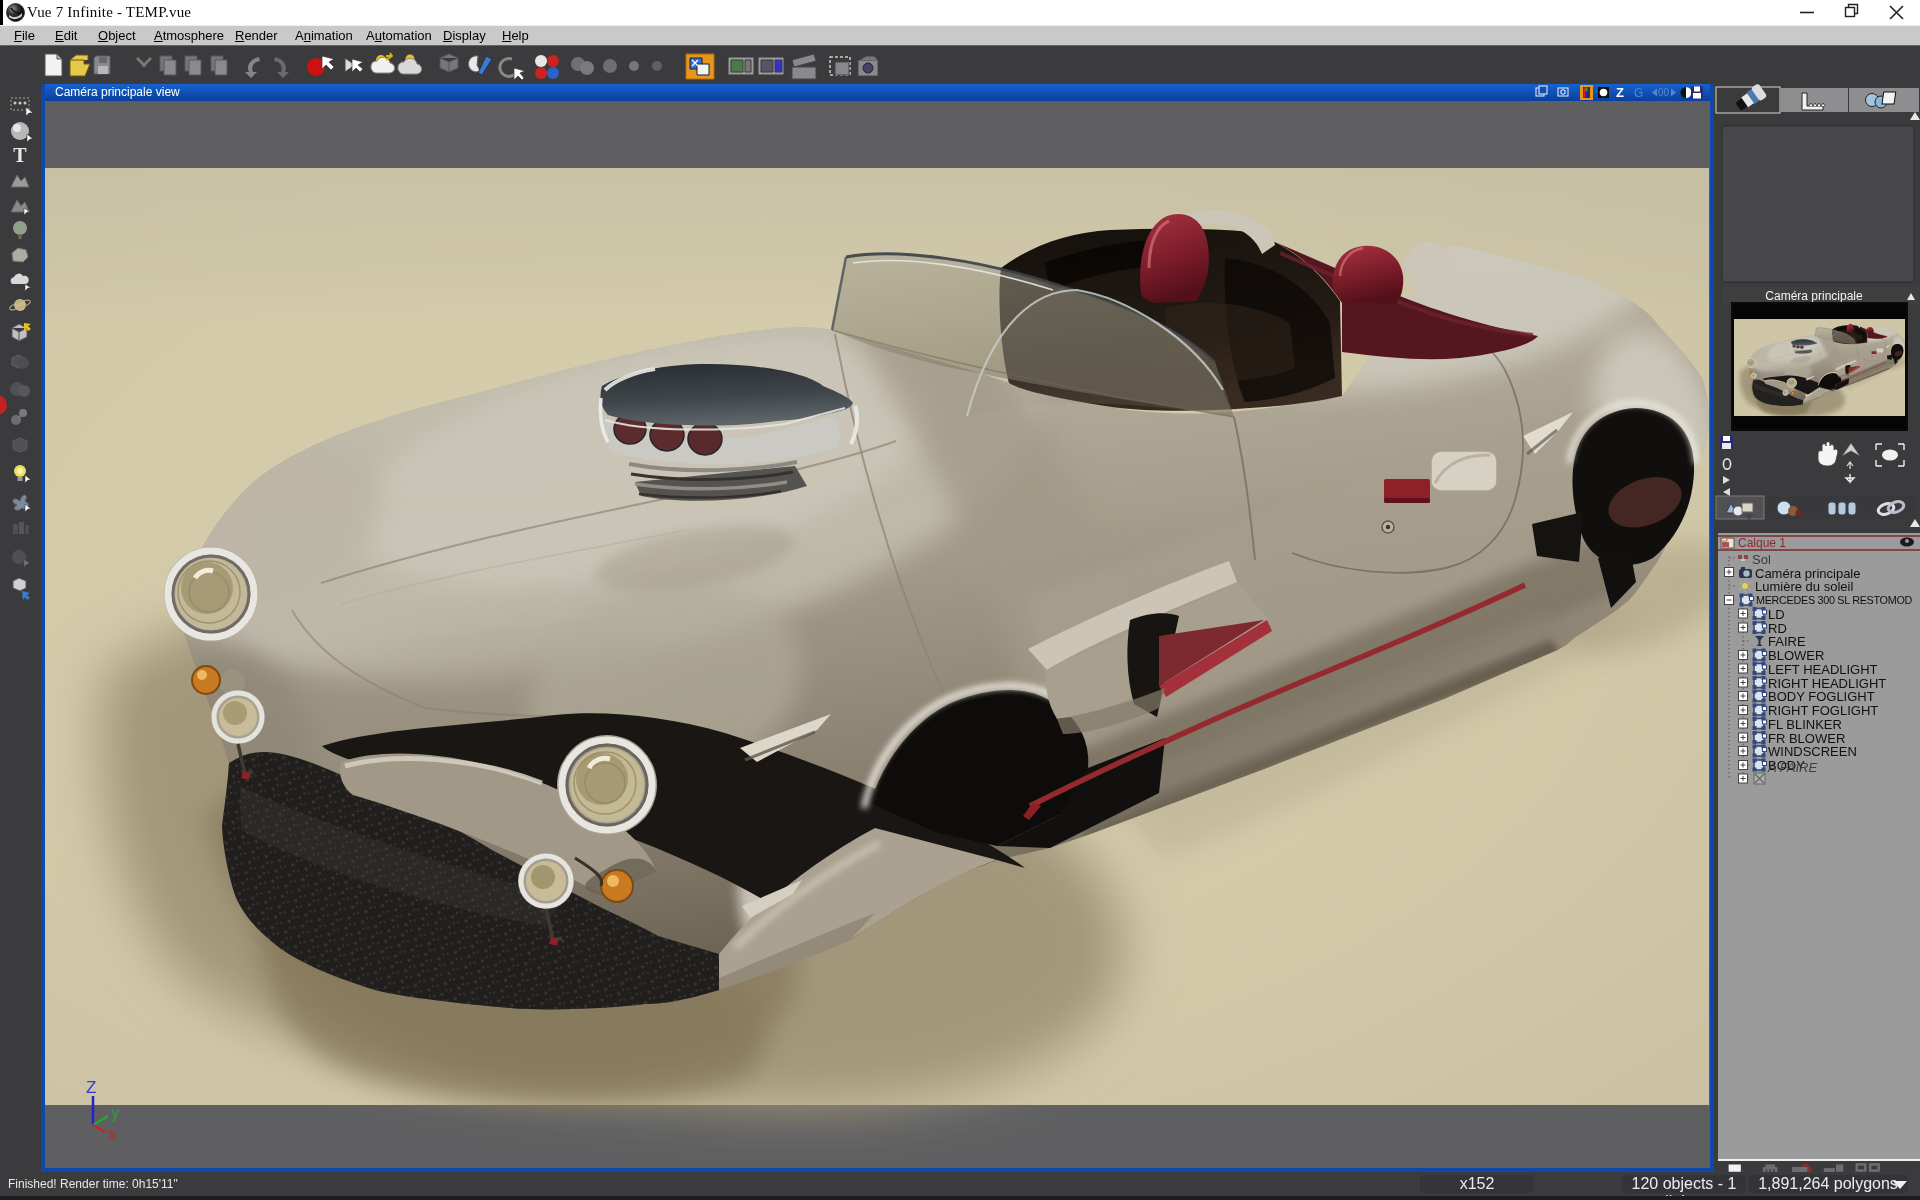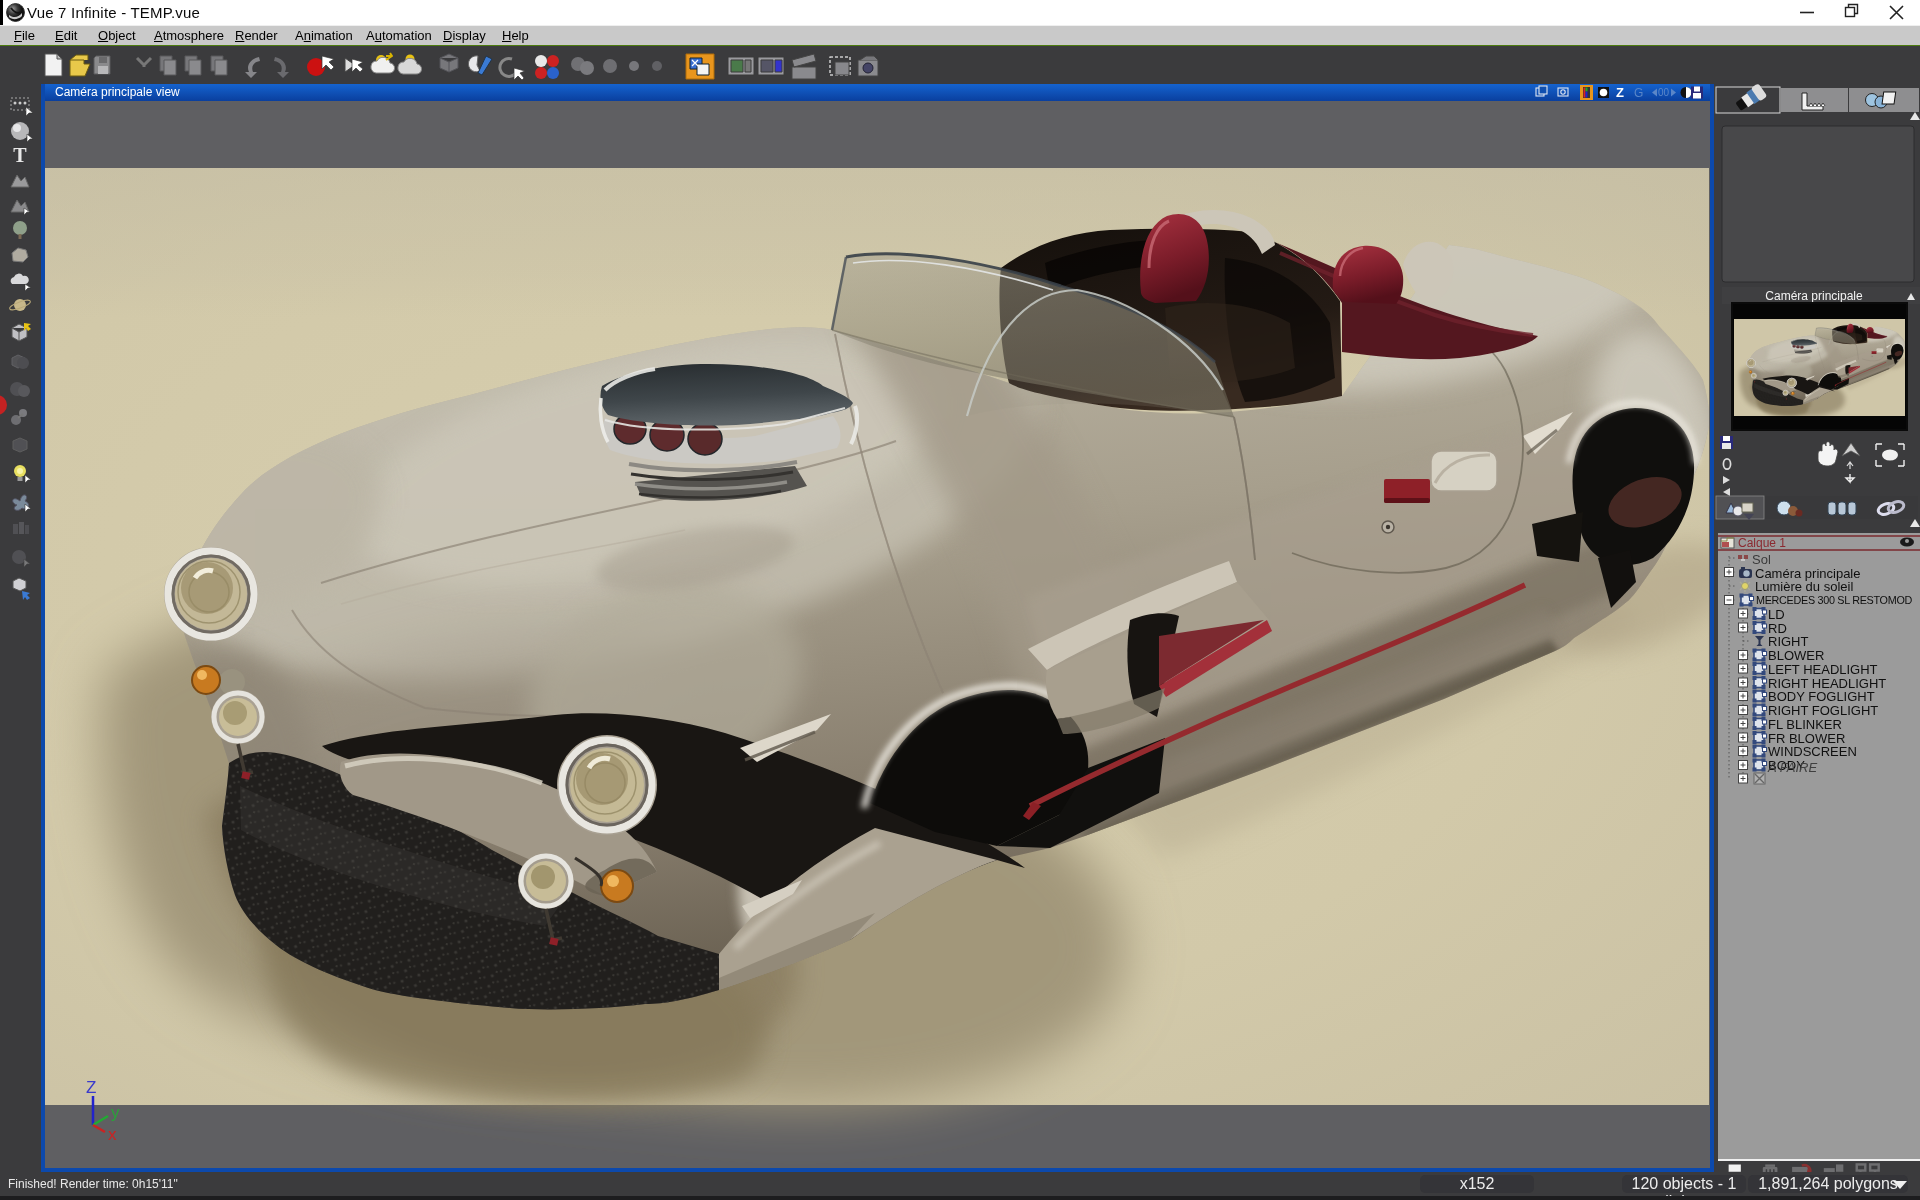--- a/index.html
+++ b/index.html
@@ -1,18 +1,18 @@
 <!DOCTYPE html>
 <html><head>
 <meta charset="utf-8">
 <style>
   html,body{margin:0;padding:0;width:1920px;height:1200px;overflow:hidden;
     font-family:"Liberation Sans",sans-serif;background:#3b3b3d;}
   .abs{position:absolute;}
-  #titlebar{left:0;top:0;width:1920px;height:25px;background:#ffffff;}
+  #titlebar{left:0;top:0;width:1920px;height:25px;background:#ffffff;font-family:Liberation Serif, serif;}
   #titletext{left:27px;top:4px;font-size:15px;color:#0a0a0a;letter-spacing:0.2px;}
   #menubar{left:0;top:25px;width:1920px;height:19px;background:#c9c9c9;
     border-top:1px solid #efefef;border-bottom:6px solid #4d7c0f;}
   .menuitem{position:absolute;top:2px;font-size:13px;color:#000;}
   #toolbar{left:0;top:46px;width:1920px;height:38px;background:#3b3b3d;}
   #leftcol{left:0;top:84px;width:41px;height:1088px;background:#3b3b3d;}
   #viewport{left:41px;top:84px;width:1673px;height:1088px;background:#0c49ac;}
   #vp-title{left:4px;top:0px;width:1665px;height:17px;
     background:linear-gradient(#1563cf,#0a3f9e);color:#fff;font-size:12px;}
   #vp-content{left:4px;top:17px;width:1665px;height:1067px;background:#5f5f62;}
@@ -623,21 +623,21 @@
           <path d="M4,6 l0,4 l12,0 l0,-4 M10,10 l0,3"></path>
         </g>
     </g>
   </svg>
   <div class="trow" style="left:38px;top:468px;color:#3a3a3a">Sol</div>
   <div class="trow" style="left:41px;top:482px">Caméra principale</div>
   <div class="trow" style="left:41px;top:495px">Lumière du soleil</div>
   <div class="trow" style="left:42px;top:510px;font-size:10.8px;letter-spacing:-0.3px">MERCEDES 300 SL RESTOMOD</div>
   <div class="trow" style="left:54px;top:523px">LD</div>
   <div class="trow" style="left:54px;top:537px">RD</div>
-  <div class="trow" style="left:54px;top:550px">RIGHT</div>
+  <div class="trow" style="left:54px;top:550px">FAIRE</div>
   <div class="trow" style="left:54px;top:564px">BLOWER</div>
   <div class="trow" style="left:54px;top:578px">LEFT HEADLIGHT</div>
   <div class="trow" style="left:54px;top:592px">RIGHT HEADLIGHT</div>
   <div class="trow" style="left:54px;top:605px">BODY FOGLIGHT</div>
   <div class="trow" style="left:54px;top:619px">RIGHT FOGLIGHT</div>
   <div class="trow" style="left:54px;top:633px">FL BLINKER</div>
   <div class="trow" style="left:54px;top:647px">FR BLOWER</div>
   <div class="trow" style="left:54px;top:660px">WINDSCREEN</div>
   <div class="trow" style="left:54px;top:674px">BODY</div>
   <div class="trow gray" style="left:54px;top:676px;font-style:italic">A FAIRE</div>

